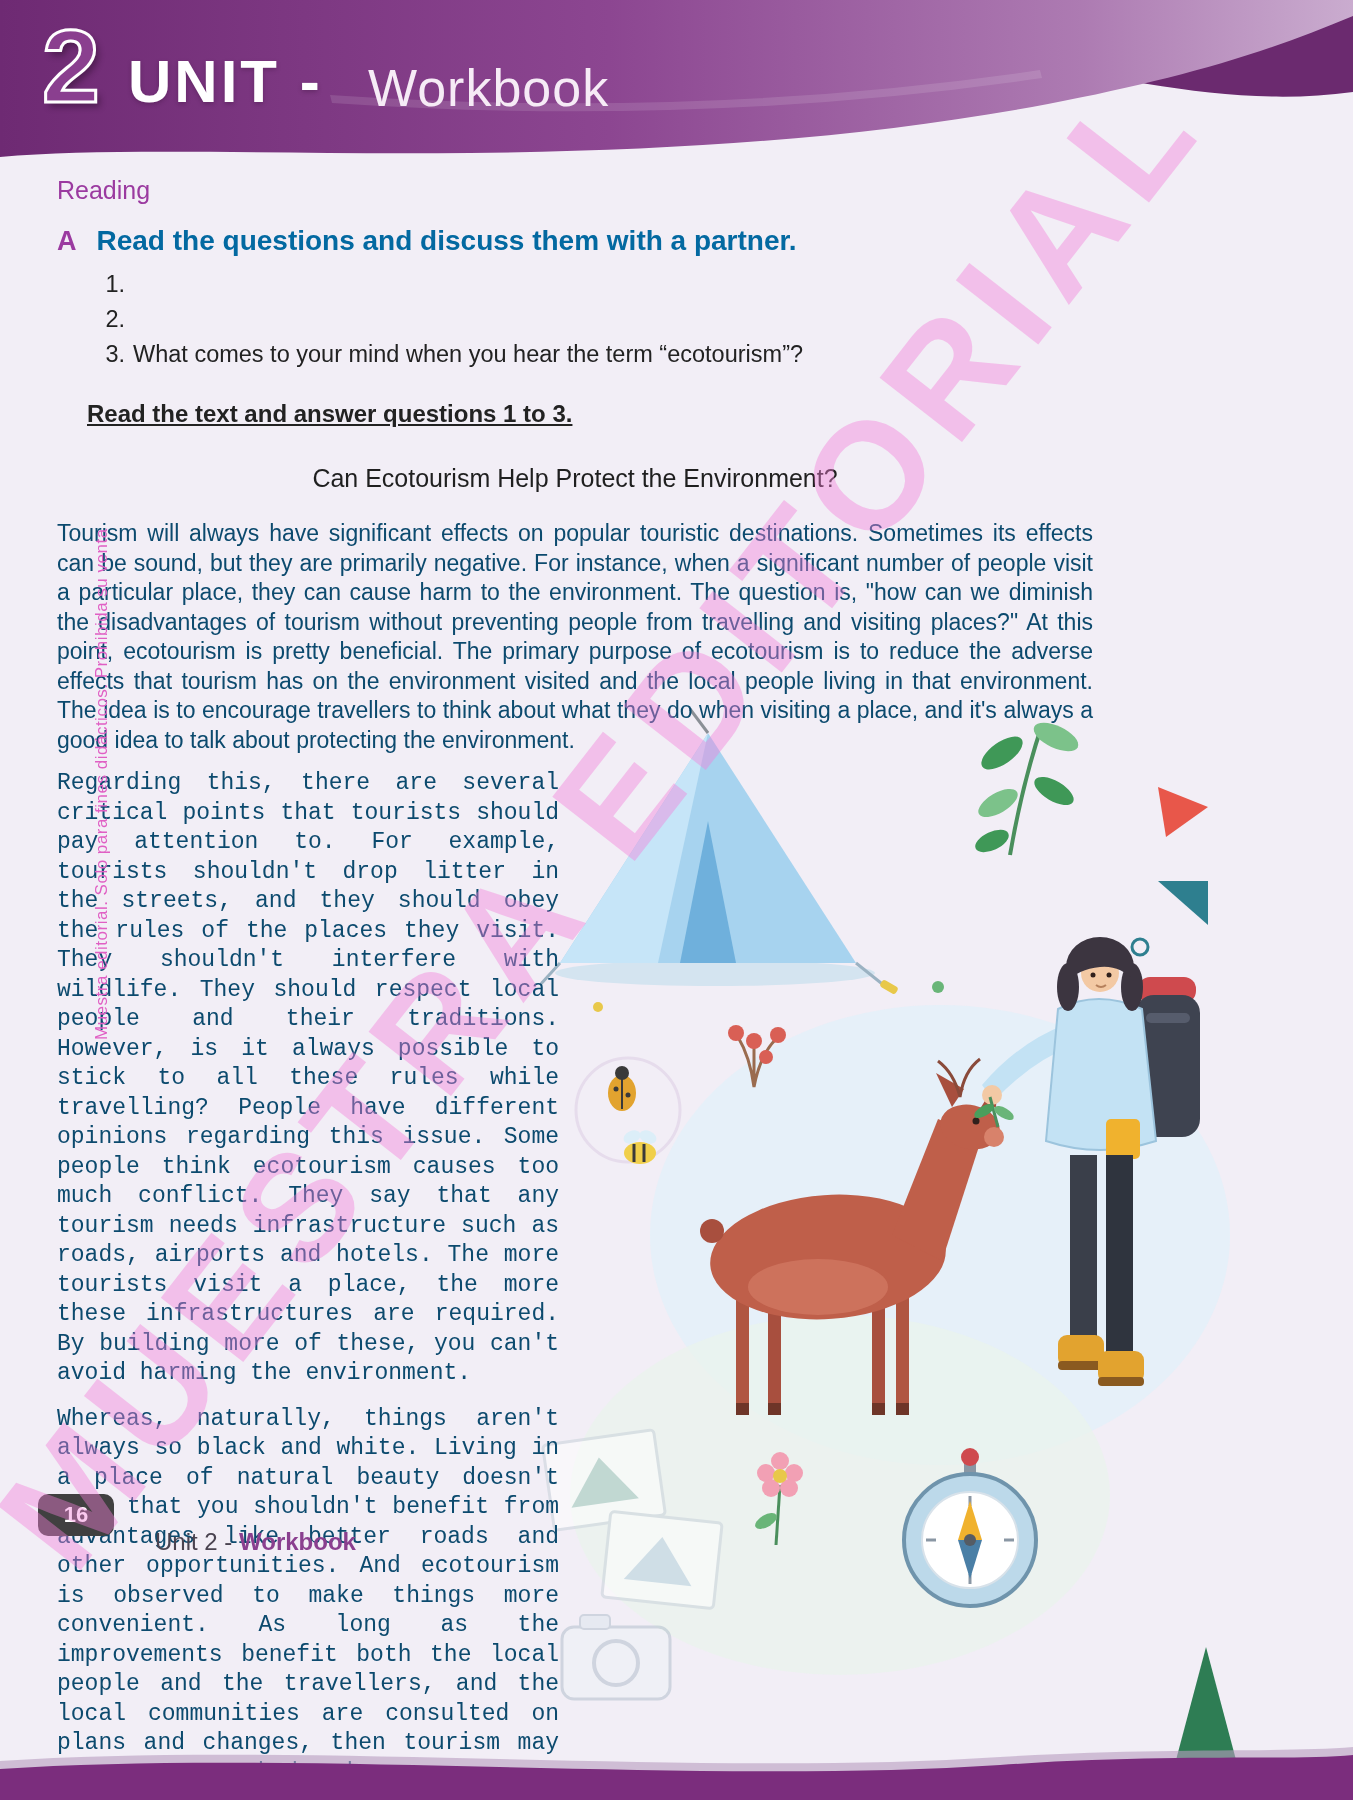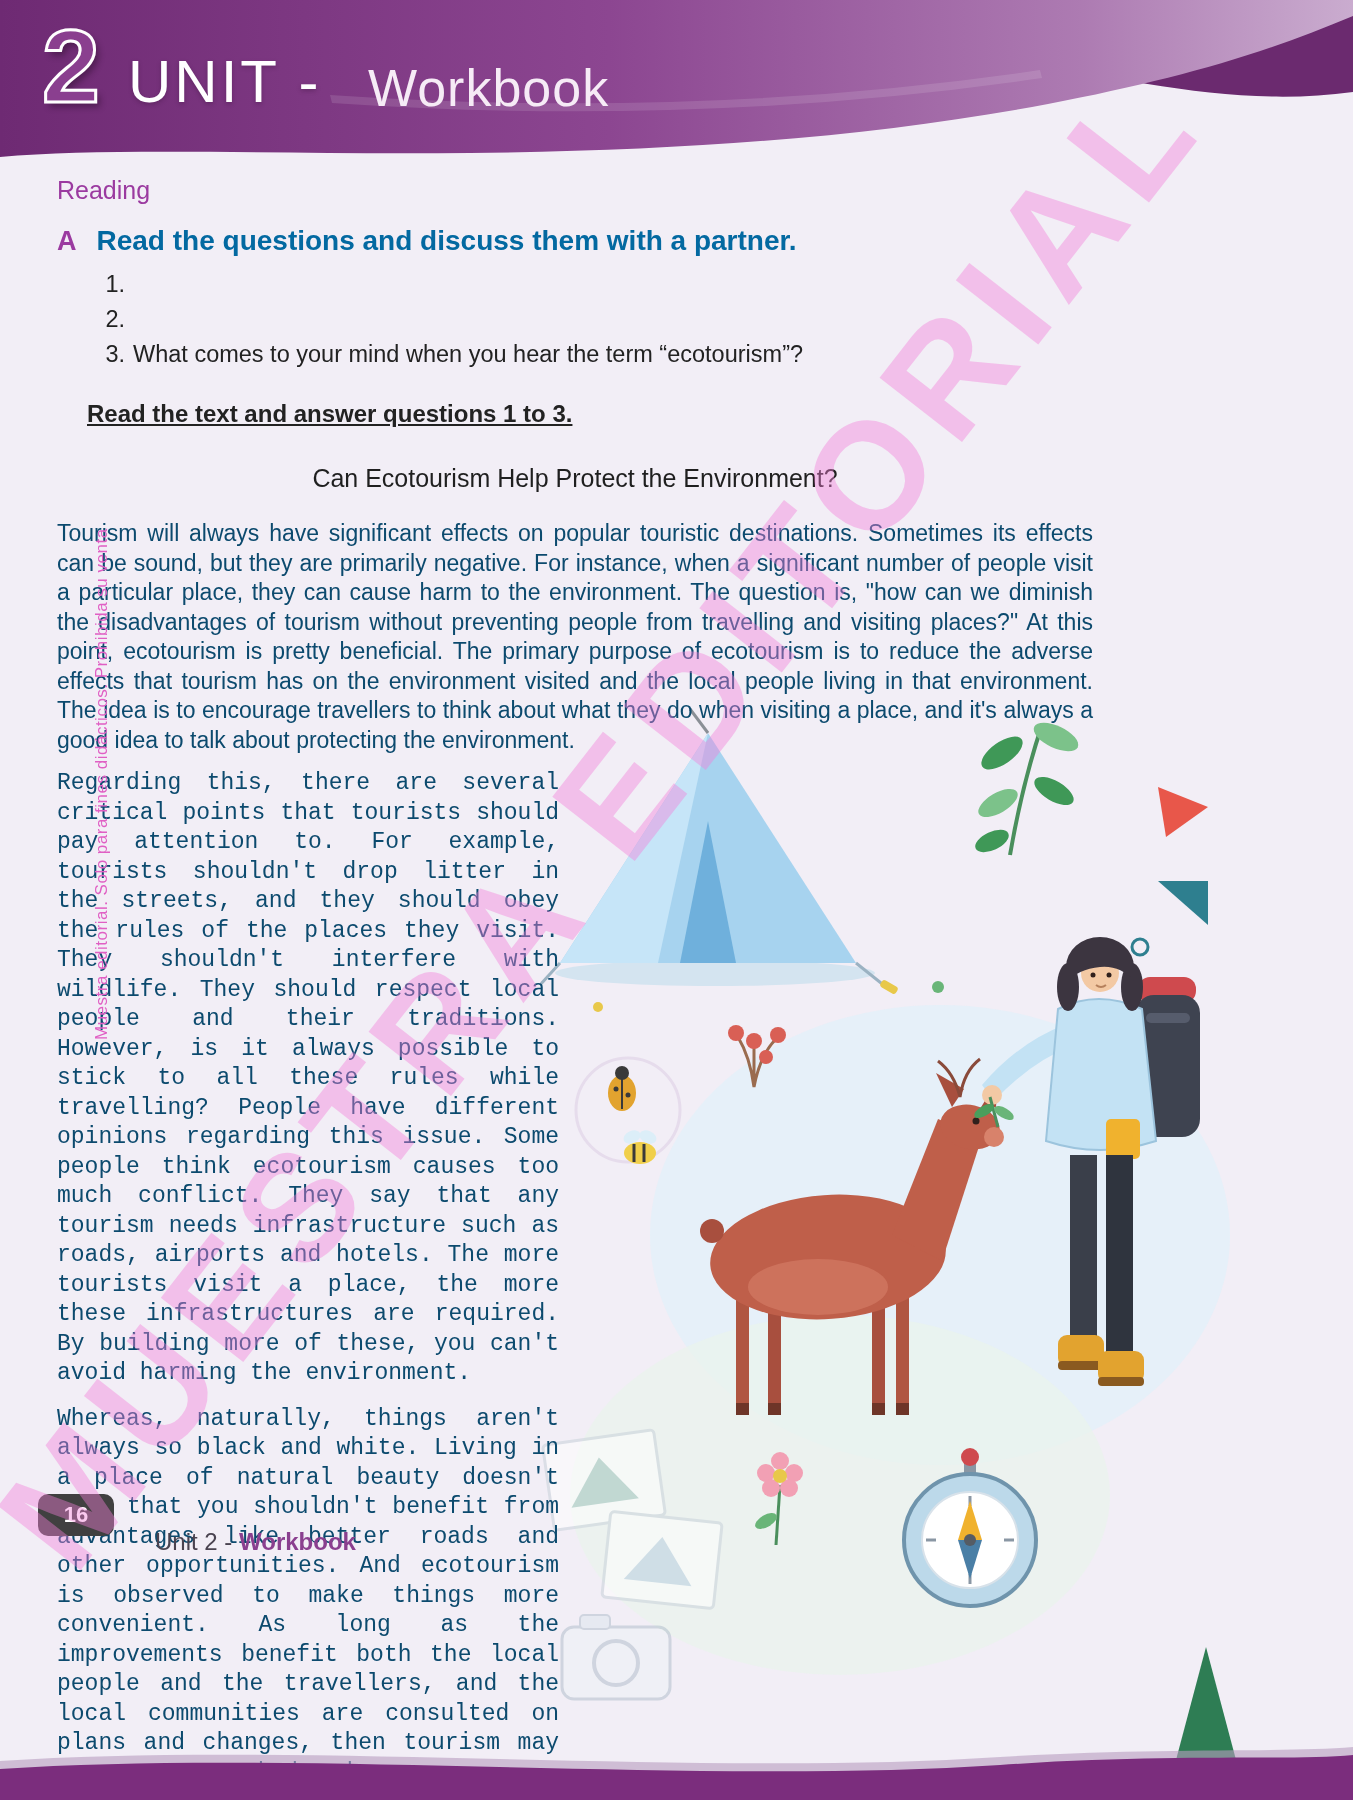--- a/index.html
+++ b/index.html
@@ -18,21 +18,21 @@
   .header-text{position:absolute;top:0;left:0;z-index:3;width:100%;height:170px;}
   .unit-num{
     position:absolute;left:42px;top:14px;
     font-size:104px;font-weight:800;color:#8a3f8f;
     -webkit-text-stroke:3px #ffffff;
     text-shadow:4px 5px 6px rgba(40,10,40,.45);
     line-height:1;
   }
   .unit-label{
     position:absolute;left:128px;top:52px;
-    font-size:60px;font-weight:400;color:#ffffff;
+    font-size:60px;font-weight:700;color:#ffffff;
     letter-spacing:3px;line-height:1;
     text-shadow:0 2px 4px rgba(60,20,60,.35);
   }
   .book-label{
     position:absolute;left:368px;top:62px;
     font-size:52px;font-weight:300;color:#f6ebf6;
     line-height:1;letter-spacing:1px;
   }
 
   

